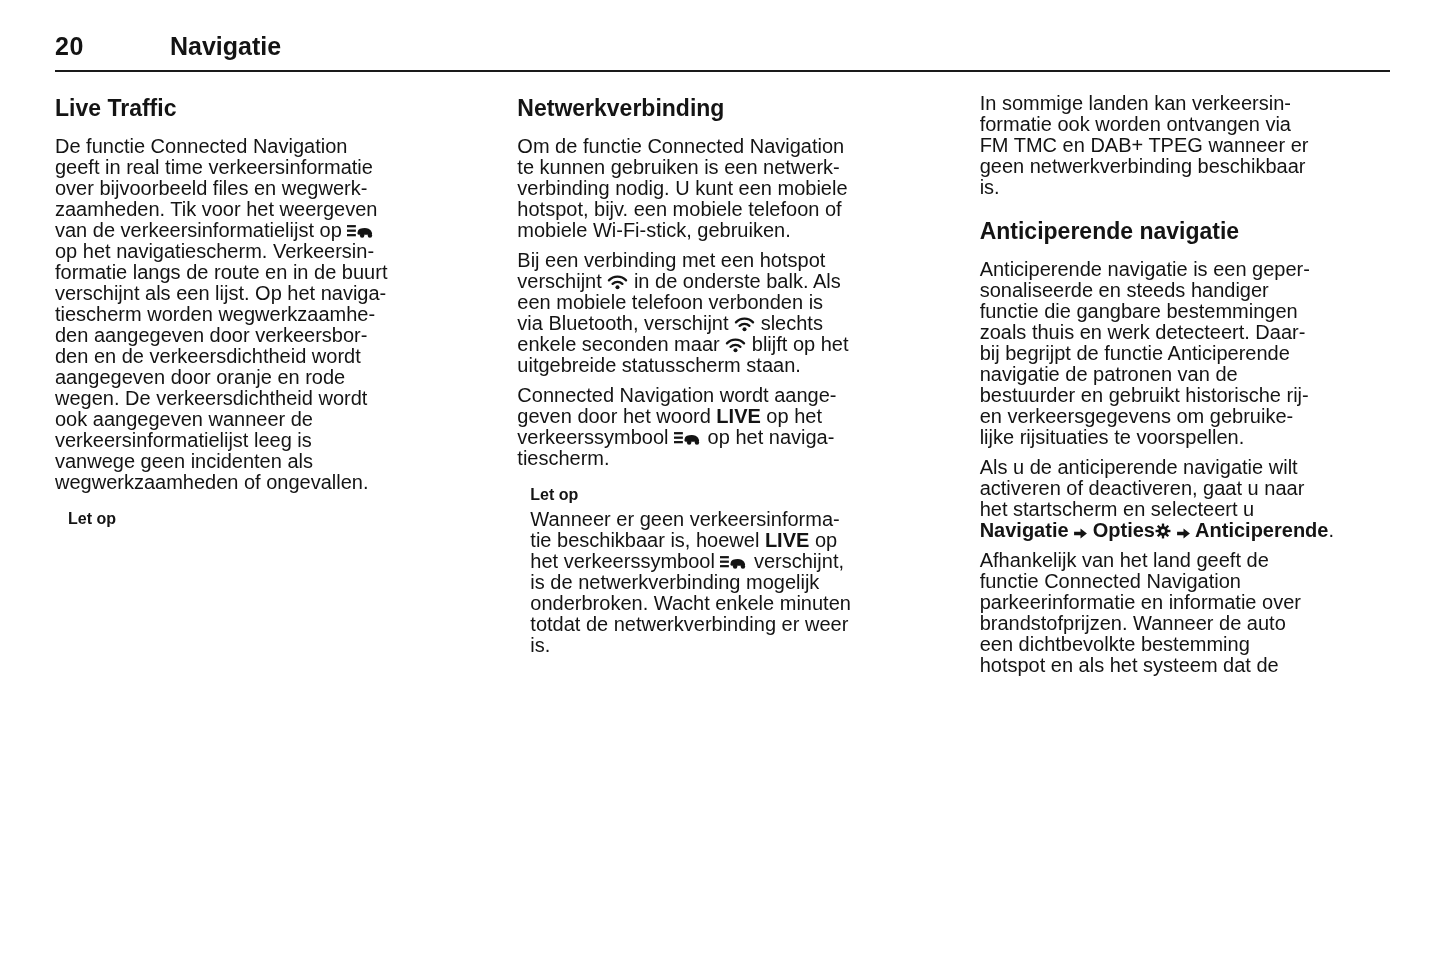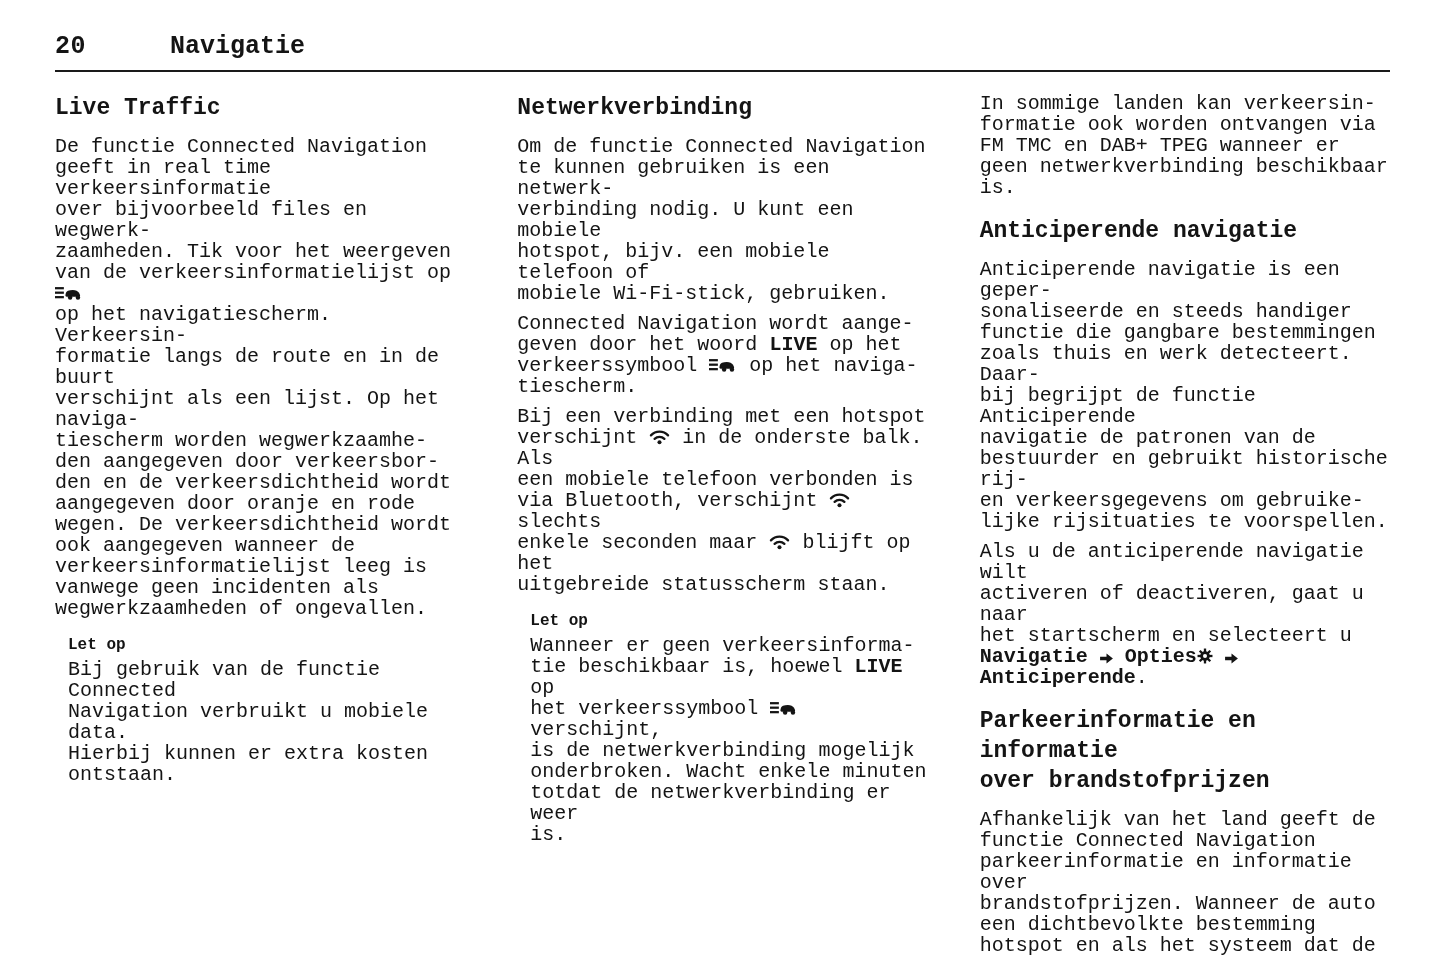--- a/index.html
+++ b/index.html
@@ -3,21 +3,21 @@
 <meta charset="utf-8">
 <style>
   * { margin: 0; padding: 0; box-sizing: border-box; }
   html, body { width: 1445px; height: 966px; }
   body {
     background: #ffffff;
     color: #141414;
     font-family: "Liberation Sans", "DejaVu Sans", sans-serif;
     overflow: hidden;
   }
-  .page { padding: 32px 55px 0 55px; width: 100%; height: 100%; font-family: Liberation Mono, monospace; }
+  .page { padding: 32px 55px 0 55px; width: 100%; height: 100%; }
 
   .page-header { display: flex; align-items: baseline; }
   .page-number {
     font-size: 25px; font-weight: bold; min-width: 115px; letter-spacing: 0.5px;
   }
   .chapter-title { font-size: 25px; font-weight: bold; }
   .header-rule { border-bottom: 2px solid #1a1a1a; margin-top: 9px; }
 
   .columns {
     display: flex;
@@ -92,71 +92,67 @@
 den aangegeven door verkeersbor-
 den en de verkeersdichtheid wordt
 aangegeven door oranje en rode
 wegen. De verkeersdichtheid wordt
 ook aangegeven wanneer de
 verkeersinformatielijst leeg is
 vanwege geen incidenten als
 wegwerkzaamheden of ongevallen.</p>
         <div class="note">
           <div class="note-title">Let op</div>
-          <p class="body-text note-text">Bij gebruik van de functie Connected
-Navigation verbruikt u mobiele data.
-Hierbij kunnen er extra kosten
-ontstaan.</p>
         </div>
       </div>
       <div class="col-divider"></div>
       <div class="column">
         <h2 class="section-heading">Netwerkverbinding</h2>
         <p class="body-text">Om de functie Connected Navigation
 te kunnen gebruiken is een netwerk-
 verbinding nodig. U kunt een mobiele
 hotspot, bijv. een mobiele telefoon of
 mobiele Wi-Fi-stick, gebruiken.</p>
+        <p class="body-text">Bij een verbinding met een hotspot
+verschijnt <span class="icon"><svg viewBox="0 0 24 19" width="21" height="17" aria-hidden="true">
+              <g fill="none" stroke="currentColor" stroke-width="2.6" stroke-linecap="round">
+                <path d="M2.2 8.2 a13.5 13.5 0 0 1 19.6 0"></path>
+                <path d="M6.4 12.2 a8 8 0 0 1 11.2 0"></path>
+              </g>
+              <circle cx="12" cy="16" r="2.3" fill="currentColor"></circle>
+            </svg></span> in de onderste balk. Als
+een mobiele telefoon verbonden is
+via Bluetooth, verschijnt <span class="icon"><svg viewBox="0 0 24 19" width="21" height="17" aria-hidden="true">
+              <g fill="none" stroke="currentColor" stroke-width="2.6" stroke-linecap="round">
+                <path d="M2.2 8.2 a13.5 13.5 0 0 1 19.6 0"></path>
+                <path d="M6.4 12.2 a8 8 0 0 1 11.2 0"></path>
+              </g>
+              <circle cx="12" cy="16" r="2.3" fill="currentColor"></circle>
+            </svg></span> slechts
+enkele seconden maar <span class="icon"><svg viewBox="0 0 24 19" width="21" height="17" aria-hidden="true">
+              <g fill="none" stroke="currentColor" stroke-width="2.6" stroke-linecap="round">
+                <path d="M2.2 8.2 a13.5 13.5 0 0 1 19.6 0"></path>
+                <path d="M6.4 12.2 a8 8 0 0 1 11.2 0"></path>
+              </g>
+              <circle cx="12" cy="16" r="2.3" fill="currentColor"></circle>
+            </svg></span> blijft op het
+uitgebreide statusscherm staan.</p>
         <p class="body-text">Connected Navigation wordt aange-
 geven door het woord <strong>LIVE</strong> op het
 verkeerssymbool <span class="icon"><svg viewBox="0 0 30 18" width="28" height="17" aria-hidden="true">
               <g fill="currentColor">
                 <rect x="0" y="3.2" width="9.5" height="2.4"></rect>
                 <rect x="0" y="8" width="9.5" height="2.4"></rect>
                 <rect x="0" y="12.8" width="9.5" height="2.4"></rect>
                 <path d="M12.5 13.6 c-0.9 0-1.3-0.6-1.3-1.3 0-2.5 0.9-4.6 2.7-5.2 1.6-0.5 3.4-0.8 5.2-0.8 2.9 0 5.6 1.2 6.6 3.1 l1 2.1 c0.3 0.8 0.3 2.1-1.1 2.1 z"></path>
                 <circle cx="16.2" cy="14.4" r="2.4"></circle>
                 <circle cx="24.6" cy="14.4" r="2.4"></circle>
               </g>
             </svg></span> op het naviga-
 tiescherm.</p>
-        <p class="body-text">Bij een verbinding met een hotspot
-verschijnt <span class="icon"><svg viewBox="0 0 24 19" width="21" height="17" aria-hidden="true">
-              <g fill="none" stroke="currentColor" stroke-width="2.6" stroke-linecap="round">
-                <path d="M2.2 8.2 a13.5 13.5 0 0 1 19.6 0"></path>
-                <path d="M6.4 12.2 a8 8 0 0 1 11.2 0"></path>
-              </g>
-              <circle cx="12" cy="16" r="2.3" fill="currentColor"></circle>
-            </svg></span> in de onderste balk. Als
-een mobiele telefoon verbonden is
-via Bluetooth, verschijnt <span class="icon"><svg viewBox="0 0 24 19" width="21" height="17" aria-hidden="true">
-              <g fill="none" stroke="currentColor" stroke-width="2.6" stroke-linecap="round">
-                <path d="M2.2 8.2 a13.5 13.5 0 0 1 19.6 0"></path>
-                <path d="M6.4 12.2 a8 8 0 0 1 11.2 0"></path>
-              </g>
-              <circle cx="12" cy="16" r="2.3" fill="currentColor"></circle>
-            </svg></span> slechts
-enkele seconden maar <span class="icon"><svg viewBox="0 0 24 19" width="21" height="17" aria-hidden="true">
-              <g fill="none" stroke="currentColor" stroke-width="2.6" stroke-linecap="round">
-                <path d="M2.2 8.2 a13.5 13.5 0 0 1 19.6 0"></path>
-                <path d="M6.4 12.2 a8 8 0 0 1 11.2 0"></path>
-              </g>
-              <circle cx="12" cy="16" r="2.3" fill="currentColor"></circle>
-            </svg></span> blijft op het
-uitgebreide statusscherm staan.</p>
         <div class="note">
           <div class="note-title">Let op</div>
           <p class="body-text note-text">Wanneer er geen verkeersinforma-
 tie beschikbaar is, hoewel <strong>LIVE</strong> op
 het verkeerssymbool <span class="icon"><svg viewBox="0 0 30 18" width="28" height="17" aria-hidden="true">
                 <g fill="currentColor">
                   <rect x="0" y="3.2" width="9.5" height="2.4"></rect>
                   <rect x="0" y="8" width="9.5" height="2.4"></rect>
                   <rect x="0" y="12.8" width="9.5" height="2.4"></rect>
                   <path d="M12.5 13.6 c-0.9 0-1.3-0.6-1.3-1.3 0-2.5 0.9-4.6 2.7-5.2 1.6-0.5 3.4-0.8 5.2-0.8 2.9 0 5.6 1.2 6.6 3.1 l1 2.1 c0.3 0.8 0.3 2.1-1.1 2.1 z"></path>
@@ -197,22 +193,20 @@
                 <rect x="7.7" y="0.6" width="2.6" height="16.8"></rect>
                 <rect x="7.7" y="0.6" width="2.6" height="16.8" transform="rotate(45 9 9)"></rect>
                 <rect x="7.7" y="0.6" width="2.6" height="16.8" transform="rotate(90 9 9)"></rect>
                 <rect x="7.7" y="0.6" width="2.6" height="16.8" transform="rotate(135 9 9)"></rect>
                 <circle cx="9" cy="9" r="5.4"></circle>
               </g>
               <circle cx="9" cy="9" r="2.3" fill="#ffffff"></circle>
             </svg></span> <span class="icon"><svg viewBox="0 0 14 12" width="13" height="11" aria-hidden="true">
               <path fill="currentColor" d="M0 4.2 h7 V0.6 L14 6 7 11.4 V7.8 H0 z"></path>
             </svg></span> <strong>Anticiperende</strong>.</p>
-        <h2 class="section-heading">Parkeerinformatie en informatie
-over brandstofprijzen</h2>
         <p class="body-text">Afhankelijk van het land geeft de
 functie Connected Navigation
 parkeerinformatie en informatie over
 brandstofprijzen. Wanneer de auto
 een dichtbevolkte bestemming
 hotspot en als het systeem dat de</p>
       </div>
     </main>
 </div>
 

